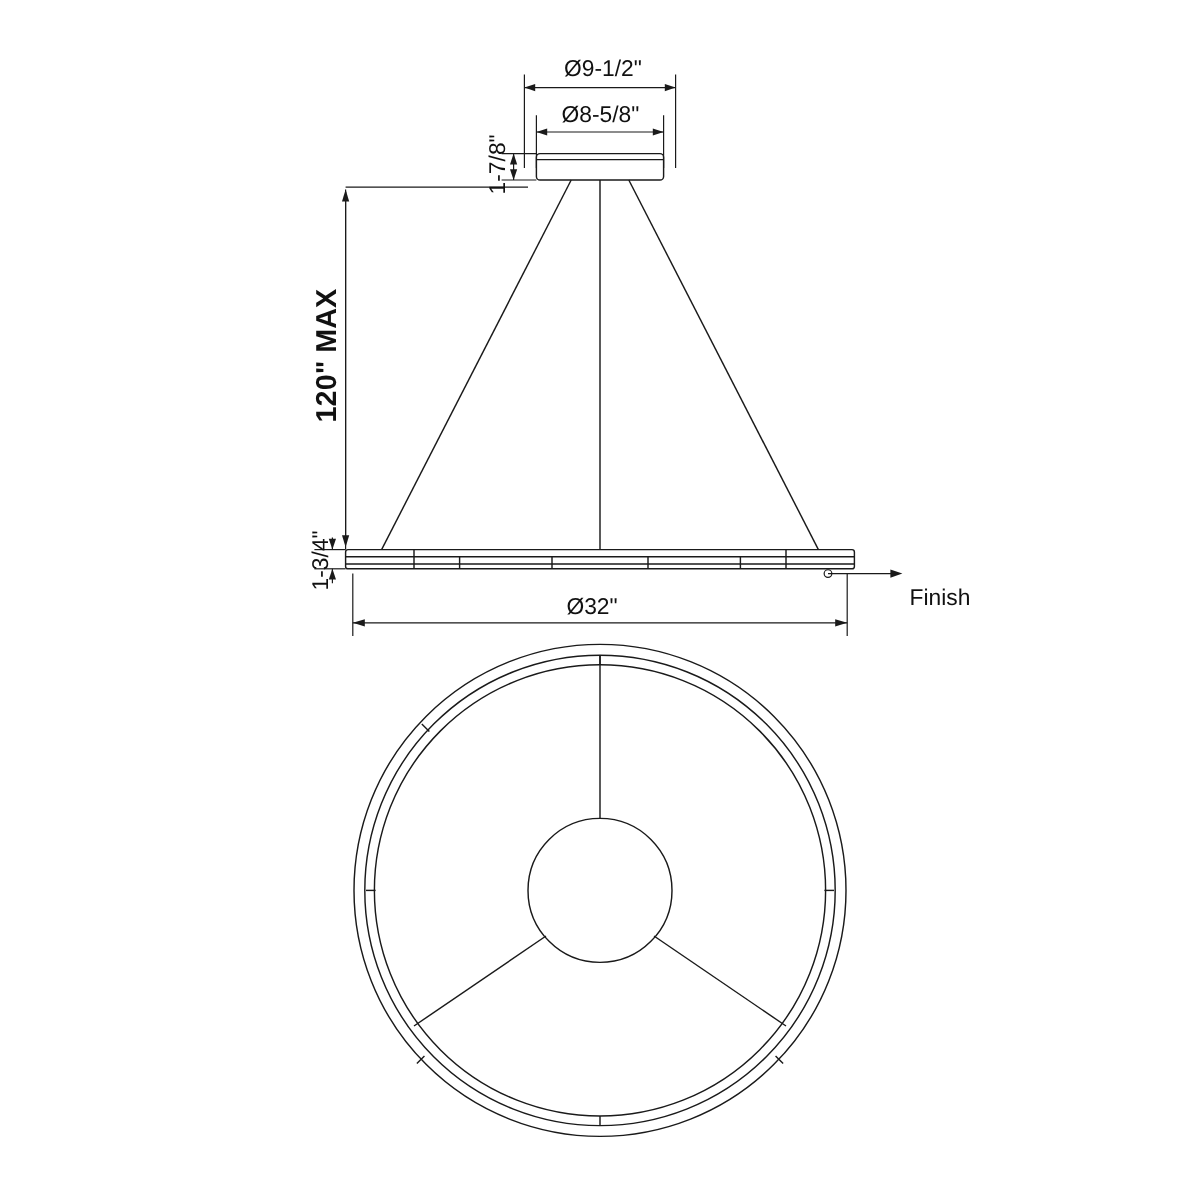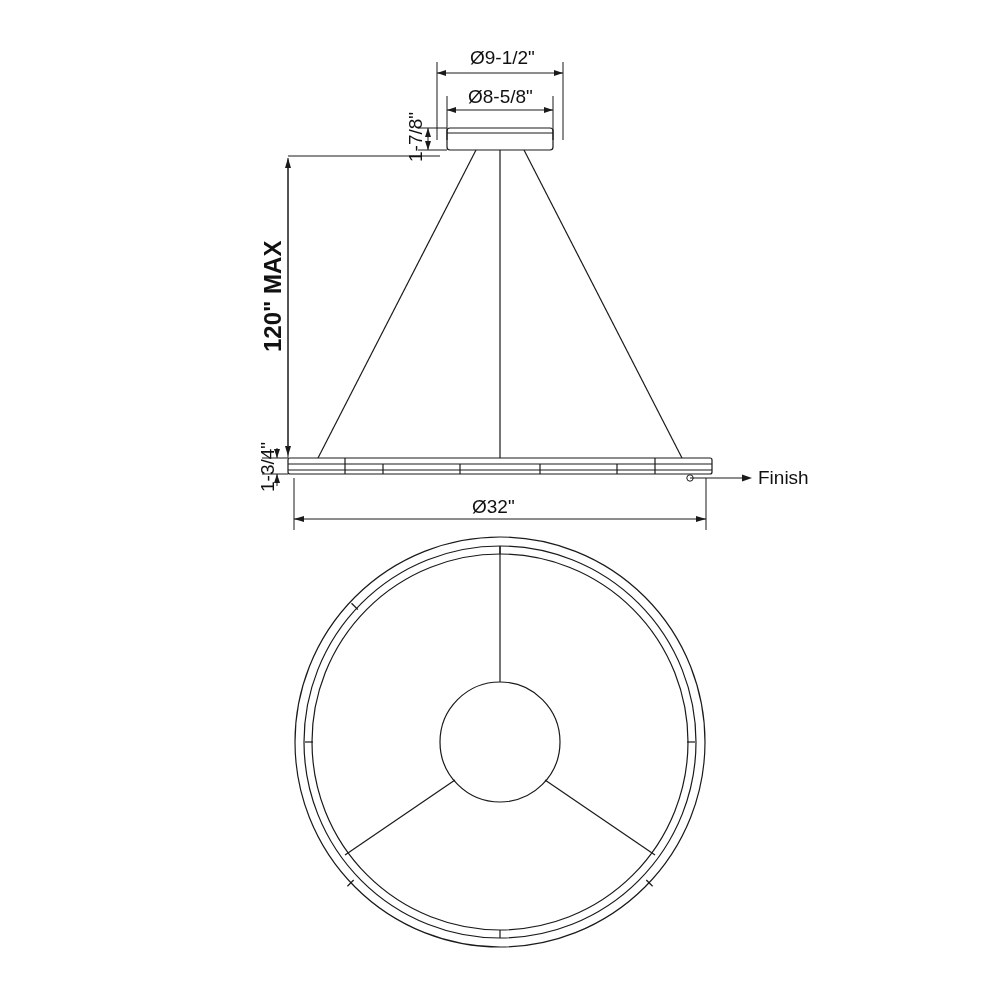--- a/index.html
+++ b/index.html
@@ -156,15 +156,15 @@
   <div class="lbl" style="left:468px; top:87px;">Ø8-5/8"</div>
 
   <div class="lbl vert" style="left:406px; top:162px; transform: rotate(-90deg);">1-7/8"</div>
 
   <div class="lbl vert" style="left:261px; top:352px; transform: rotate(-90deg); font-size:24px; font-weight:700;">120" MAX</div>
 
   <div class="lbl vert" style="left:258px; top:492px; transform: rotate(-90deg);">1-3/4"</div>
 
   <div class="lbl" style="left:472px; top:497px;">Ø32"</div>
 
-  <div class="lbl" style="left:758px; top:468px;">Finish</div>
+  <div class="lbl" style="left:758px; top:489px;">Finish</div>
 
 </div>
 
 </body></html>

